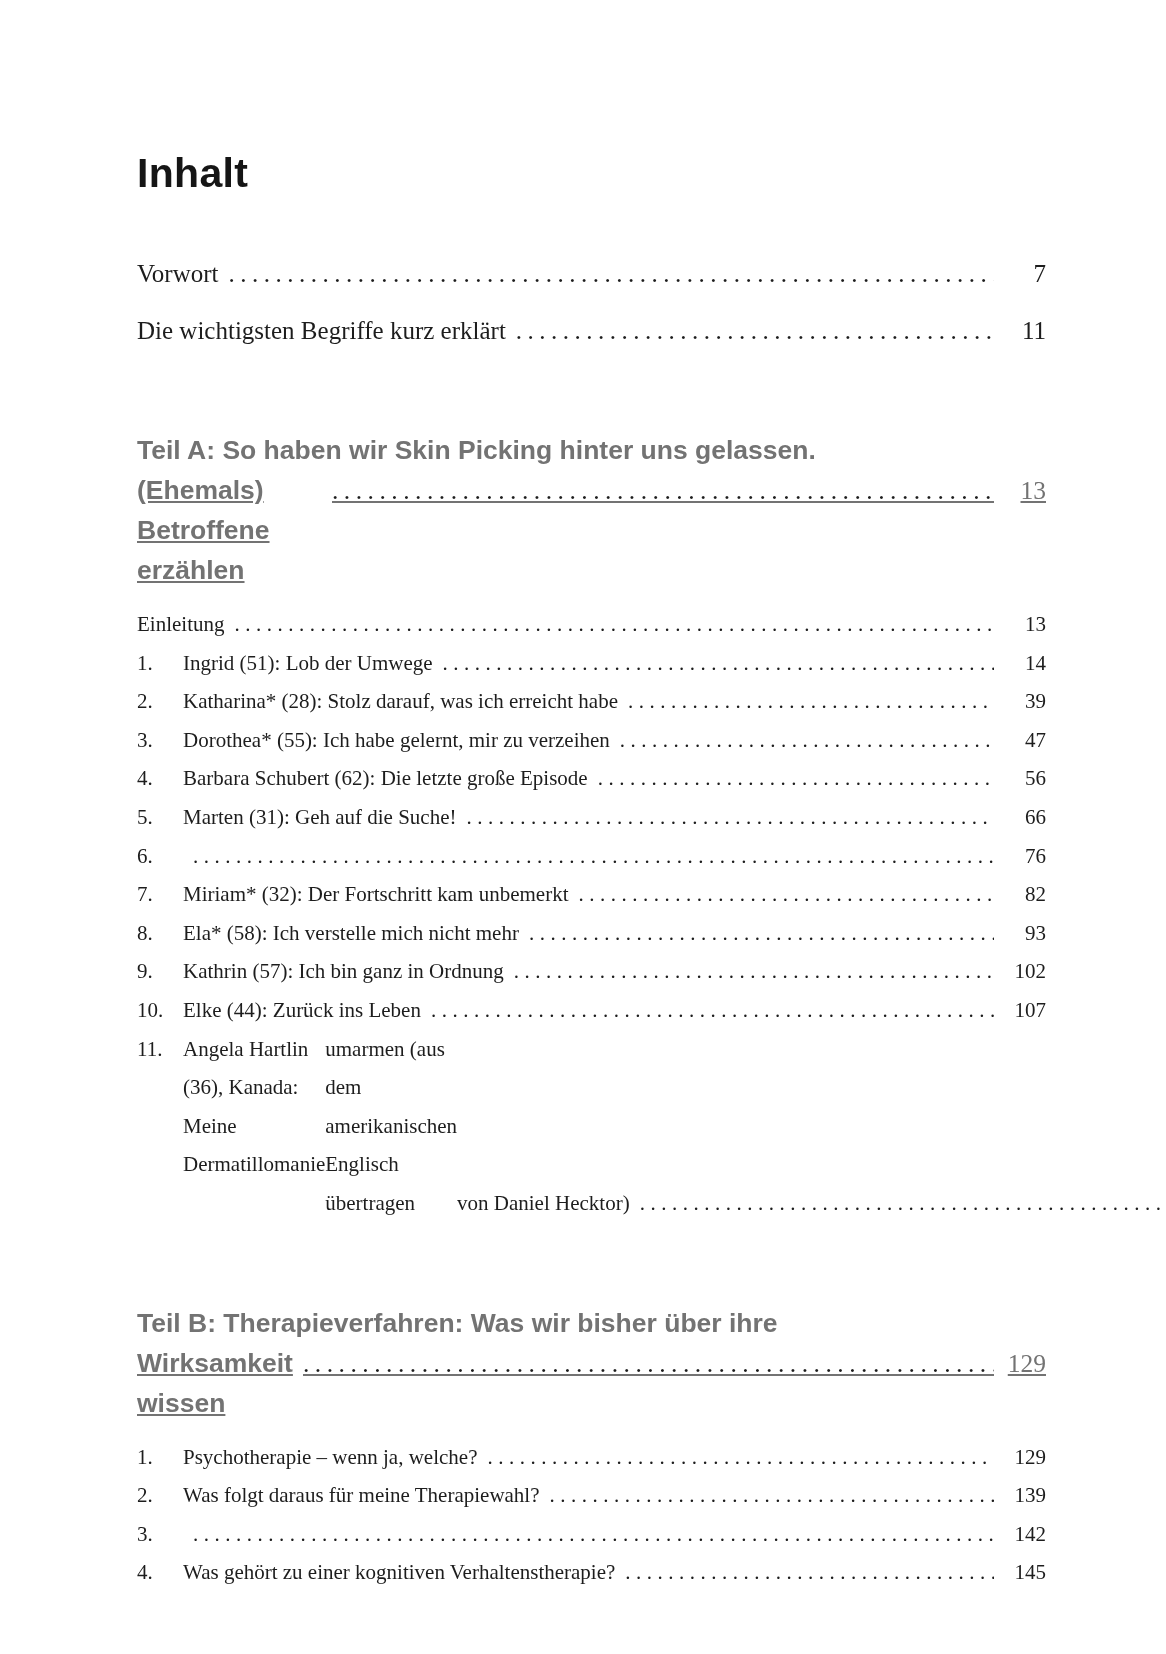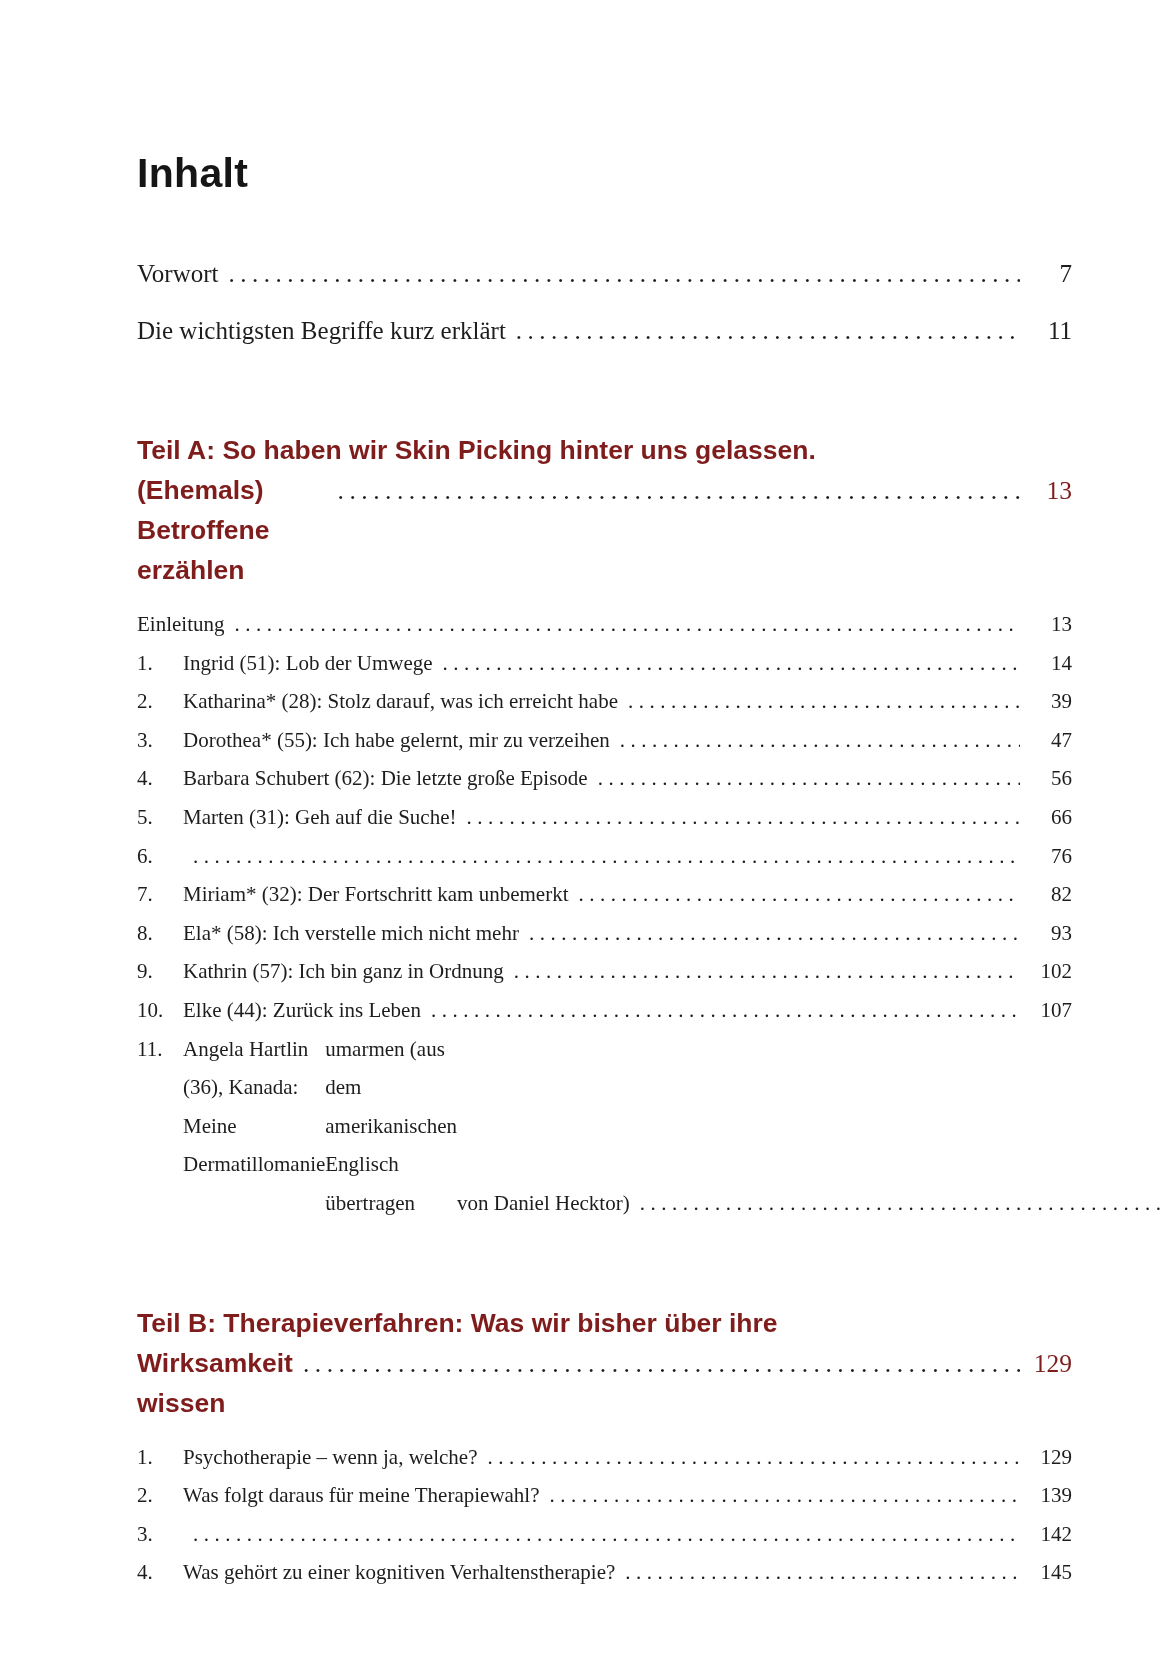--- a/index.html
+++ b/index.html
@@ -3,21 +3,21 @@
 <meta charset="utf-8">
 <style>
   * { box-sizing: border-box; }
   html, body { margin: 0; padding: 0; background: #ffffff; }
   .page {
     position: relative;
     width: 1166px;
     height: 1654px;
     margin: 0 auto;
     background: #ffffff;
-    padding: 150px 94px 0 137px;
+    padding: 150px 120px 0 137px;
     font-family: "Liberation Serif", "DejaVu Serif", serif;
     color: #1d1d1d;
     overflow: hidden;
   }
   .title {
     font-family: "Liberation Sans", "DejaVu Sans", sans-serif;
     font-weight: 600;
     font-size: 41px;
     line-height: 46px;
     letter-spacing: 0.3px;
@@ -51,24 +51,24 @@
     flex: 0 0 auto;
     min-width: 44px;
     text-align: right;
   }
   .section { margin-top: 80px; }
   .section-heading {
     font-family: "Liberation Sans", "DejaVu Sans", sans-serif;
     font-weight: 700;
     font-size: 26.5px;
     line-height: 40px;
-    color: #7f1d1d;
+    color: #737373;
     margin-bottom: 15px;
   }
-  .heading-last { display: flex; align-items: baseline; }
+  .heading-last { display: flex; align-items: baseline; text-decoration: underline; }
   .heading-last .dots,
   .heading-last .pagenum {
     font-family: "Liberation Serif", "DejaVu Serif", serif;
     font-weight: 400;
     font-size: 25.5px;
   }
   .entries .entry {
     display: flex;
     align-items: baseline;
     font-size: 21px;

